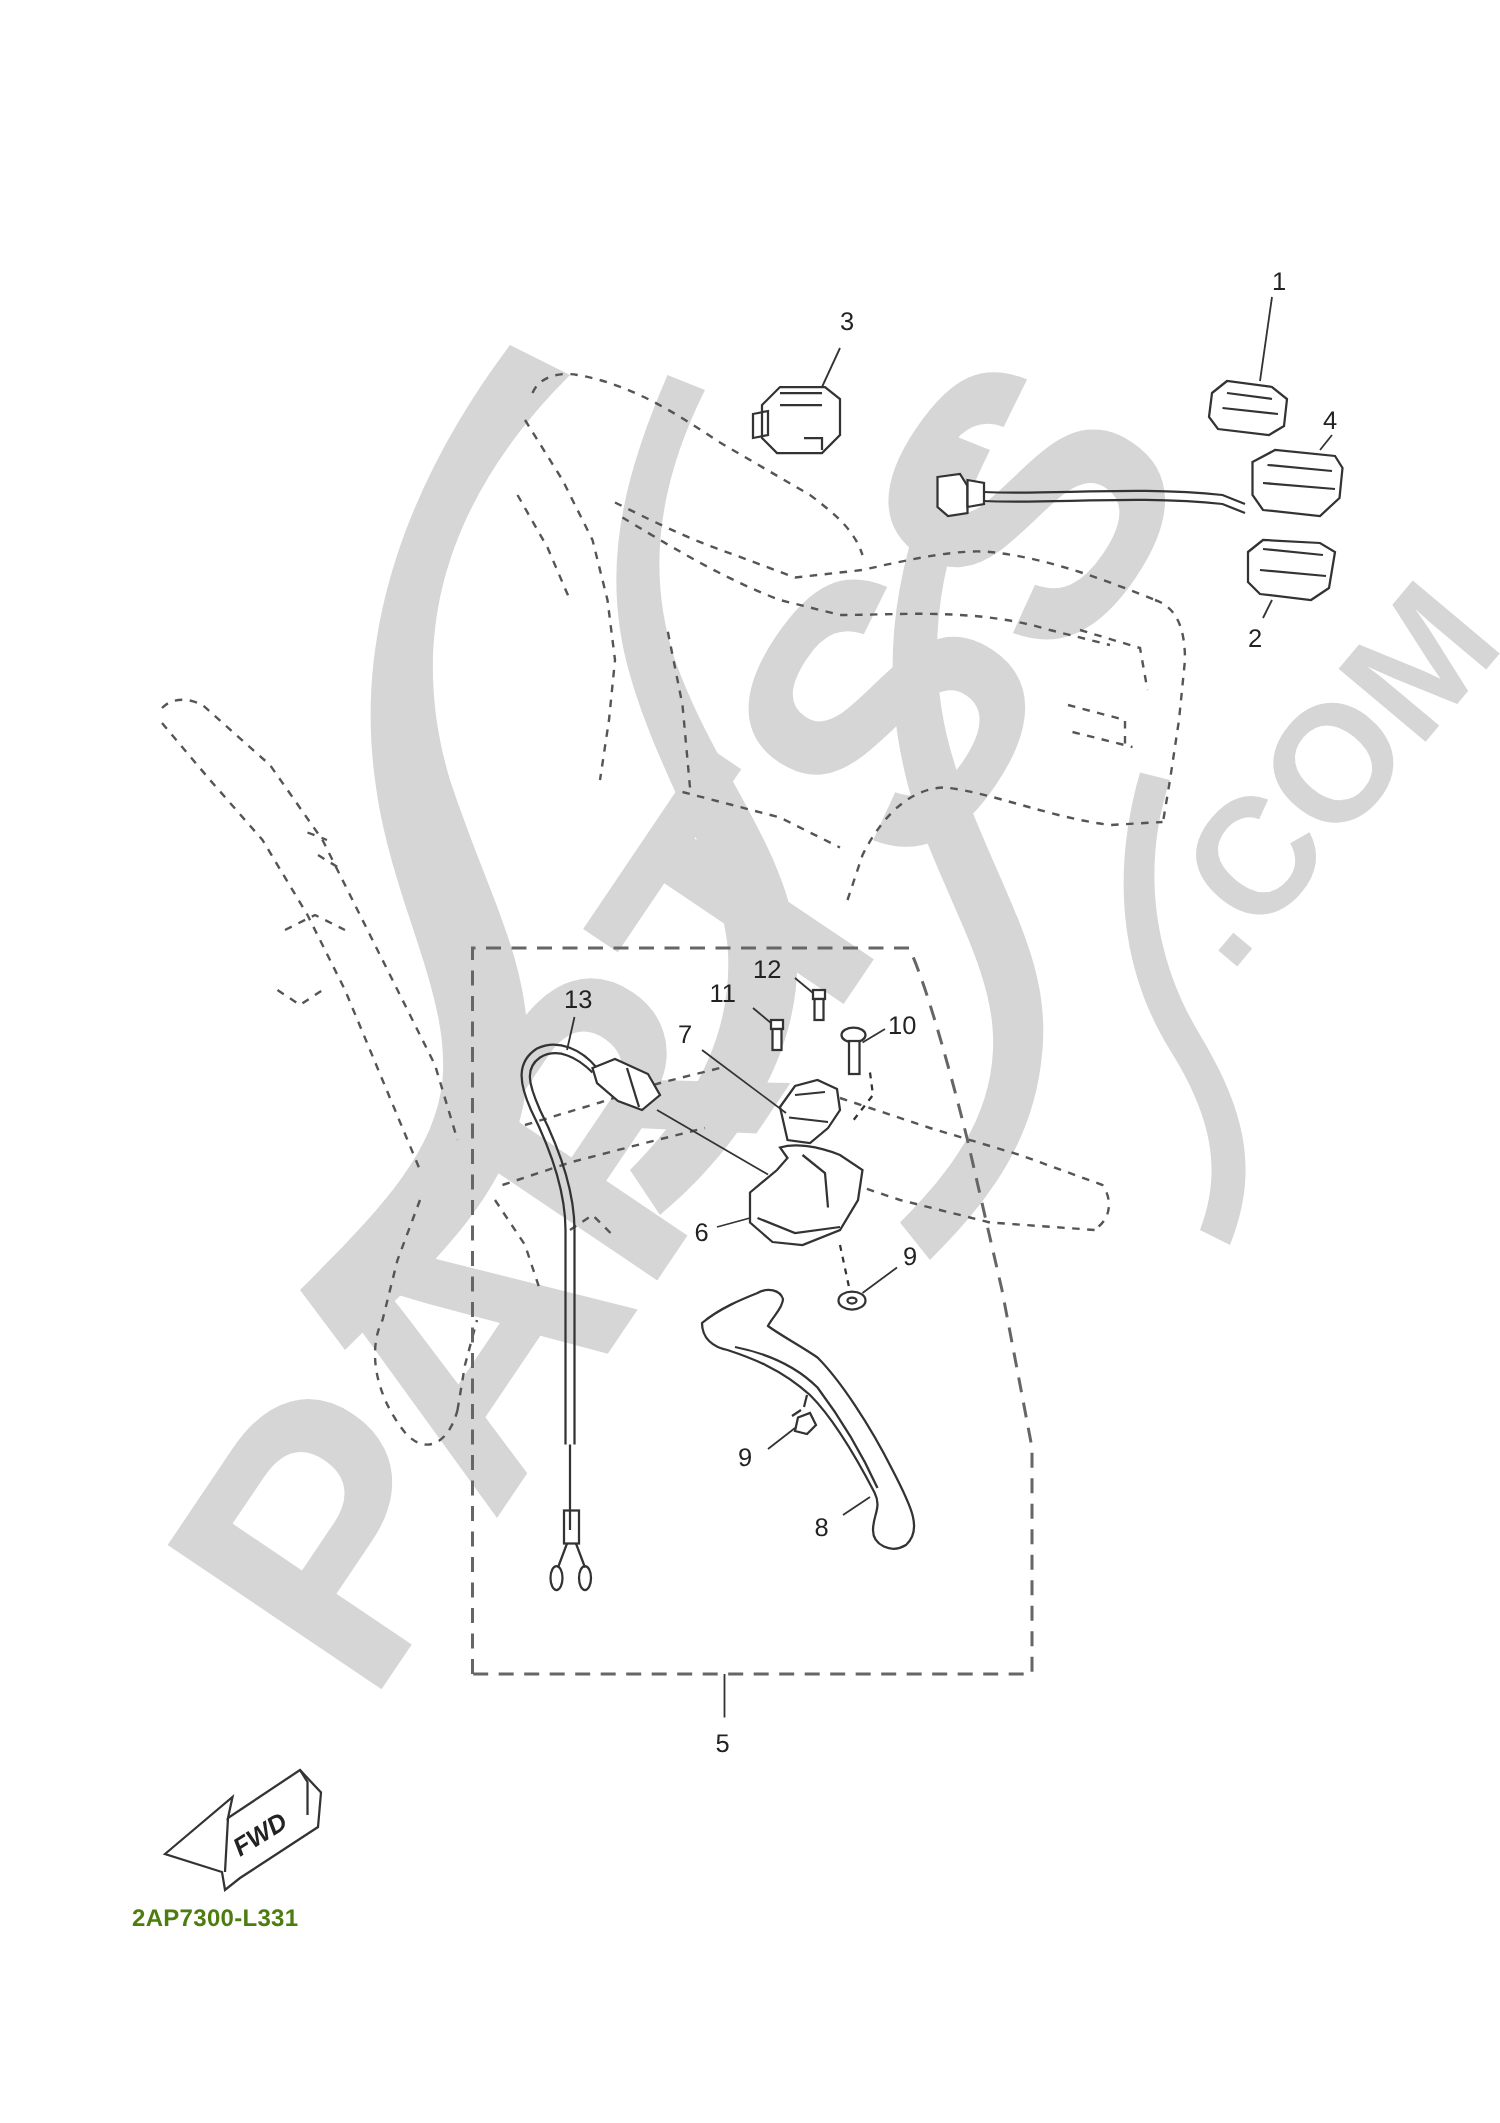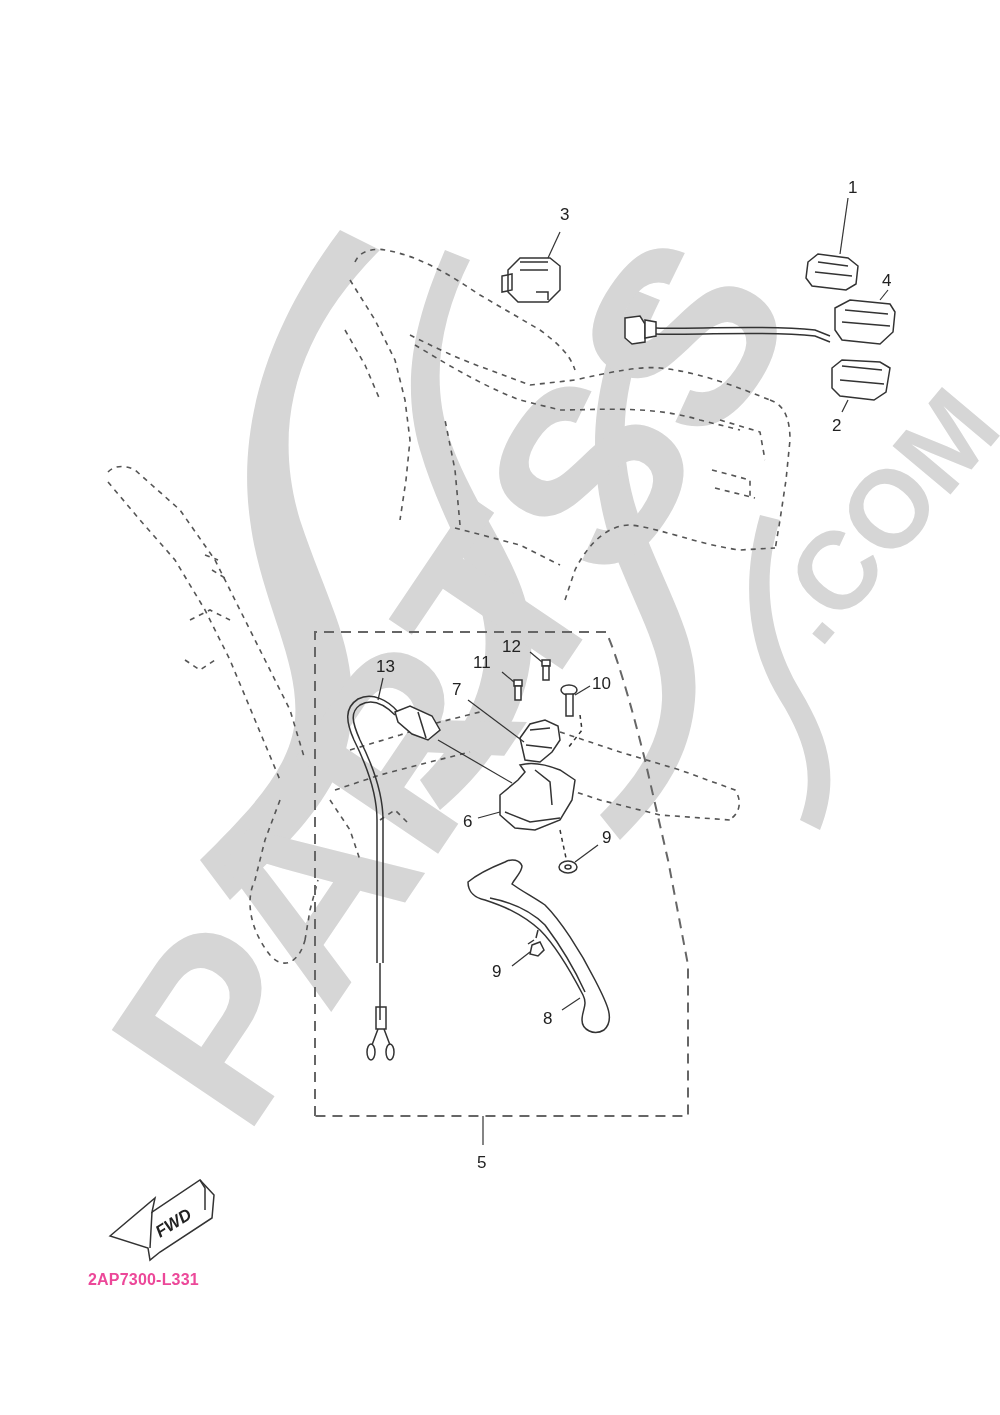--- a/index.html
+++ b/index.html
@@ -1,19 +1,19 @@
 <!DOCTYPE html>
 <html><head>
   <meta charset="utf-8">
   <style>
     html, body { margin: 0; padding: 0; background: #ffffff; }
     body { width: 1000px; height: 1415px; position: relative; overflow: hidden; font-family: "Liberation Sans", sans-serif; }
     .canvas { position: absolute; left: 0; top: 0; width: 1000px; height: 1415px; }
     .callout { font-family: "Liberation Sans", sans-serif; font-size: 17px; fill: #222222; }
-    .diagram-code { position: absolute; left: 88px; top: 1271px; font-family: "Liberation Sans", sans-serif; font-weight: bold; font-size: 16px; color: #ec4899; letter-spacing: 0.2px; }
+    .diagram-code { position: absolute; left: 88px; top: 1271px; font-family: "Liberation Sans", sans-serif; font-weight: bold; font-size: 16px; color: #4d7c0f; letter-spacing: 0.2px; }
     .fwd-text { font-family: "Liberation Sans", sans-serif; font-weight: bold; font-style: italic; font-size: 17px; fill: #222222; }
     .wm { fill: #d6d6d6; }
     .wm-text { font-family: "Liberation Sans", sans-serif; font-weight: bold; fill: #d6d6d6; }
     .ghost { fill: none; stroke: #555555; stroke-width: 1.6; stroke-dasharray: 5 5; }
     .frame { fill: none; stroke: #666666; stroke-width: 2; stroke-dasharray: 10 7; }
     .part { fill: #ffffff; stroke: #333333; stroke-width: 1.5; }
     .part-nofill { fill: none; stroke: #333333; stroke-width: 1.5; }
     .leader { stroke: #333333; stroke-width: 1.2; fill: none; }
   </style>
 </head>

